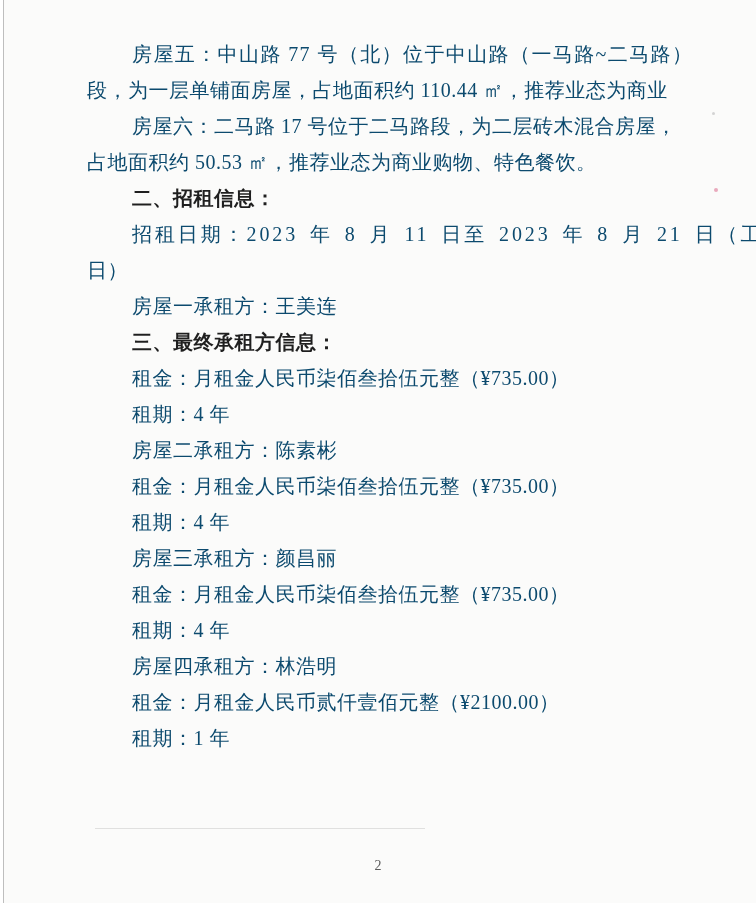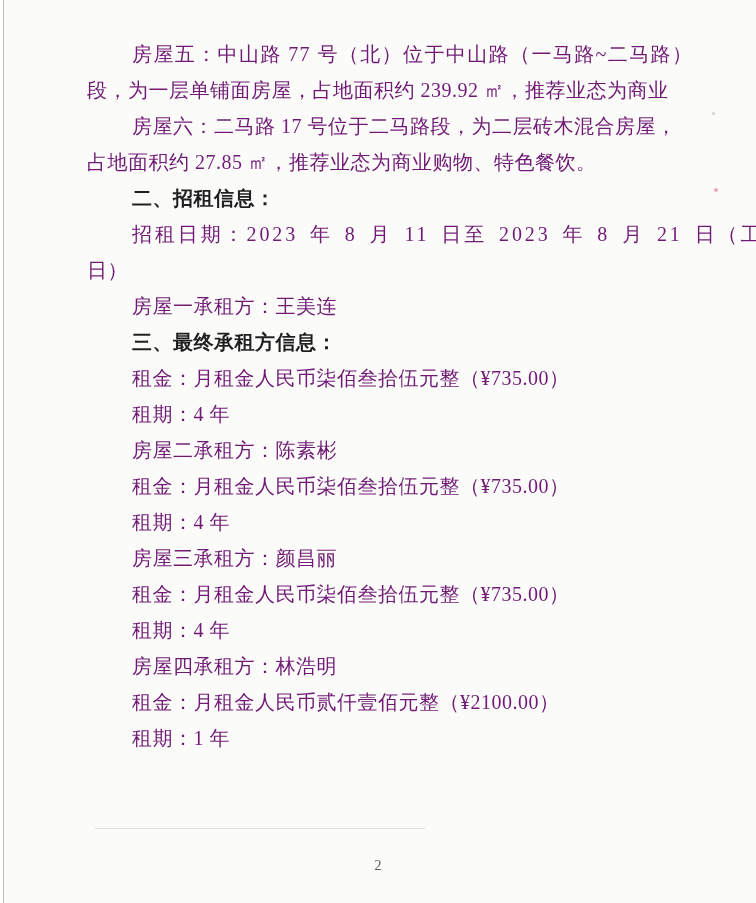--- a/index.html
+++ b/index.html
@@ -31,21 +31,21 @@
     position: absolute; left: 712px; top: 112px; width: 3px; height: 3px;
     border-radius: 50%; background: #c9c9c9; opacity: .8;
   }
   .doc {
     position: absolute; left: 87px; top: 36px; width: 584px;
   }
   .line {
     height: 36px; line-height: 36px;
     font-size: 20px; letter-spacing: 0.5px;
     white-space: nowrap;
-    color: #701a75;
+    color: #0c4a6e;
   }
   .indent { text-indent: 45px; }
   .ls-med { letter-spacing: 1.4px; }
   .ls-wide { letter-spacing: 2.9px; word-spacing: 4px; }
   .heading {
     font-family: Liberation Sans, sans-serif;
     font-weight: 700; color: #1f1f1f; letter-spacing: 0.5px;
     font-size: 20px;
   }
   .page-number {
@@ -58,23 +58,23 @@
 <body>
 
 <div class="scan-left-strip"></div>
 <div class="scan-edge-line"></div>
 <div class="scan-fold-line"></div>
 <div class="speck-pink"></div>
 <div class="speck-gray"></div>
 
 <div class="doc">
   <div class="line indent ls-med">房屋五：中山路 77 号（北）位于中山路（一马路~二马路）</div>
-  <div class="line">段，为一层单铺面房屋，占地面积约 239.92 ㎡，推荐业态为商业</div>
+  <div class="line">段，为一层单铺面房屋，占地面积约 110.44 ㎡，推荐业态为商业</div>
   <div class="line indent">房屋六：二马路 17 号位于二马路段，为二层砖木混合房屋，</div>
-  <div class="line">占地面积约 27.85 ㎡，推荐业态为商业购物、特色餐饮。</div>
+  <div class="line">占地面积约 50.53 ㎡，推荐业态为商业购物、特色餐饮。</div>
   <div class="line indent heading">二、招租信息：</div>
   <div class="line indent ls-wide">招租日期：2023 年 8 月 11 日至 2023 年 8 月 21 日（工作</div>
   <div class="line">日）</div>
   <div class="line indent">房屋一承租方：王美连</div>
   <div class="line indent heading">三、最终承租方信息：</div>
   <div class="line indent">租金：月租金人民币柒佰叁拾伍元整（¥735.00）</div>
   <div class="line indent">租期：4 年</div>
   <div class="line indent">房屋二承租方：陈素彬</div>
   <div class="line indent">租金：月租金人民币柒佰叁拾伍元整（¥735.00）</div>
   <div class="line indent">租期：4 年</div>

